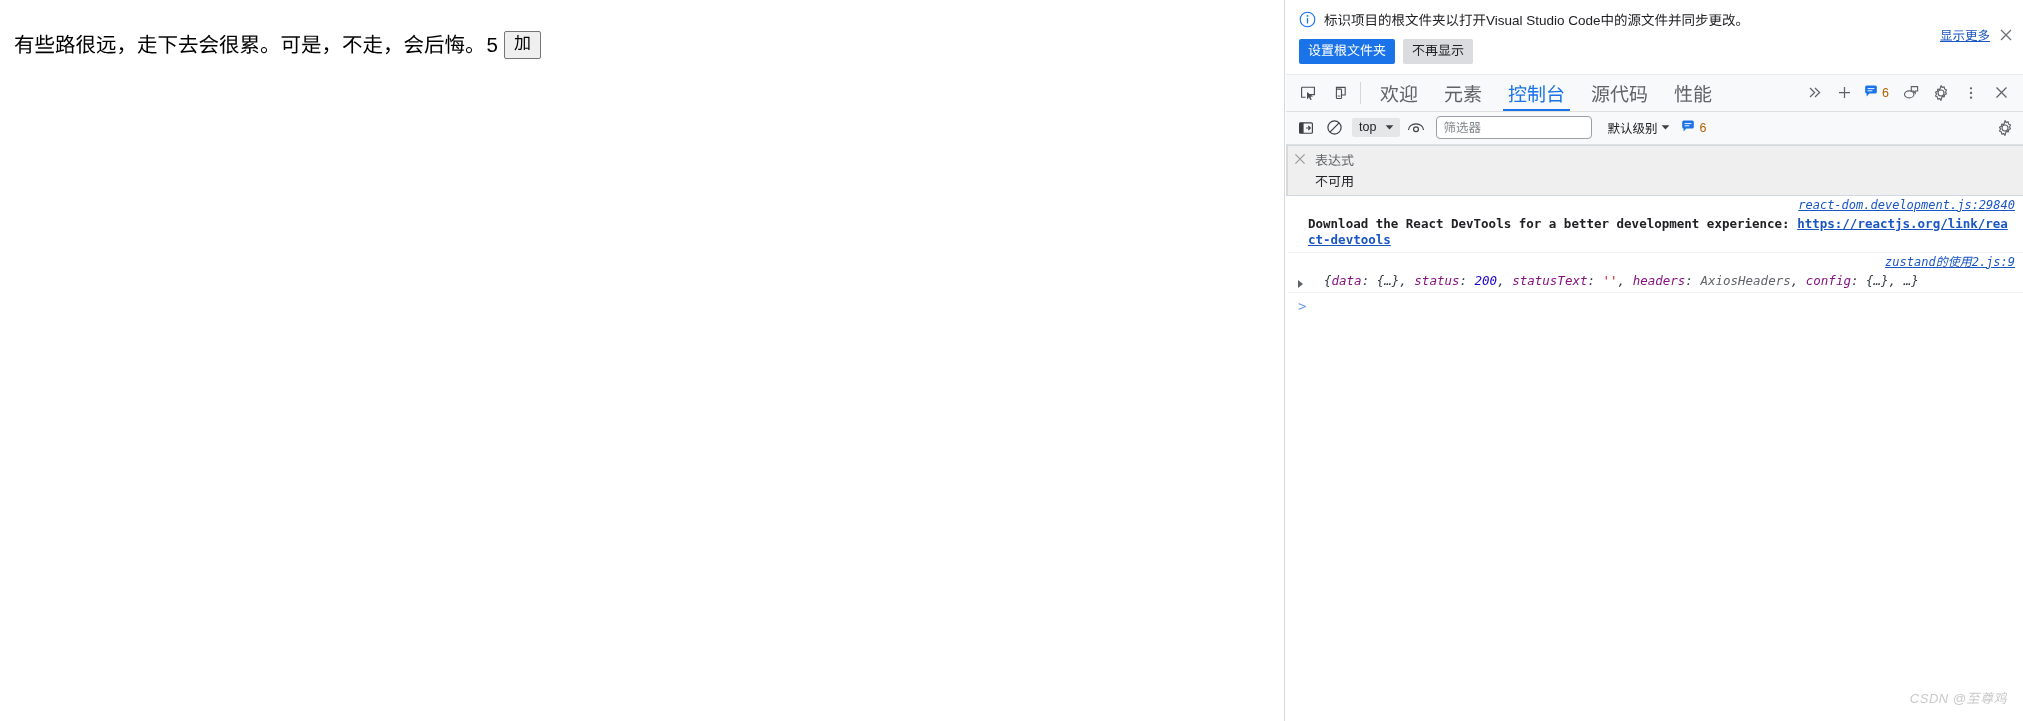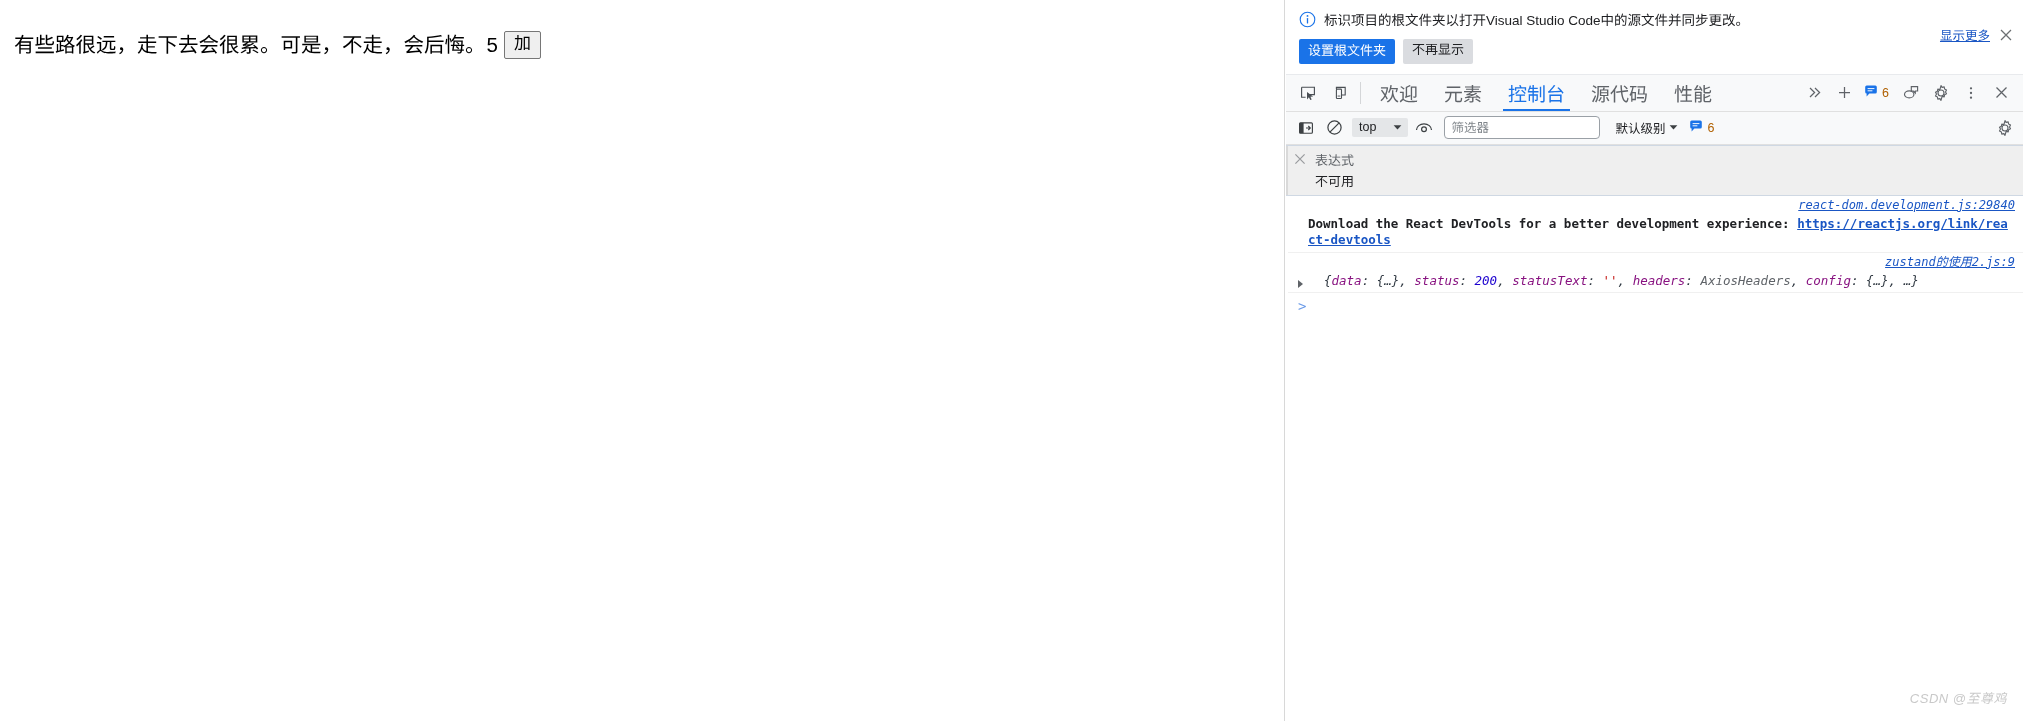--- a/index.html
+++ b/index.html
@@ -119,21 +119,21 @@
     padding: 4px 9px 5px 9px;
     cursor: pointer;
     line-height: 1.2;
   }
   .btn-secondary {
     background: #dadce0;
     color: #202124;
     border: none;
     border-radius: 2px;
     font-size: 13px;
-    font-family: Liberation Mono, monospace;
+    font-family: Liberation Sans, sans-serif;
     padding: 4px 9px 5px 9px;
     margin-left: 8px;
     cursor: pointer;
     line-height: 1.2;
   }
   .infobar-right {
     position: absolute;
     right: 9px;
     top: 25px;
     display: flex;
@@ -257,21 +257,21 @@
     height: 24px;
     display: flex;
     align-items: center;
     justify-content: center;
     border-radius: 2px;
     cursor: pointer;
   }
   .ctx-select {
     display: flex;
     align-items: center;
-    gap: 17px;
+    gap: 9px;
     background: #e4e6e8;
     border-radius: 2px;
     padding: 2px 6px 3px 7px;
     font-size: 12.5px;
     color: #202124;
     cursor: pointer;
     margin-left: 2px;
   }
   .filter-input {
     width: 142px;

